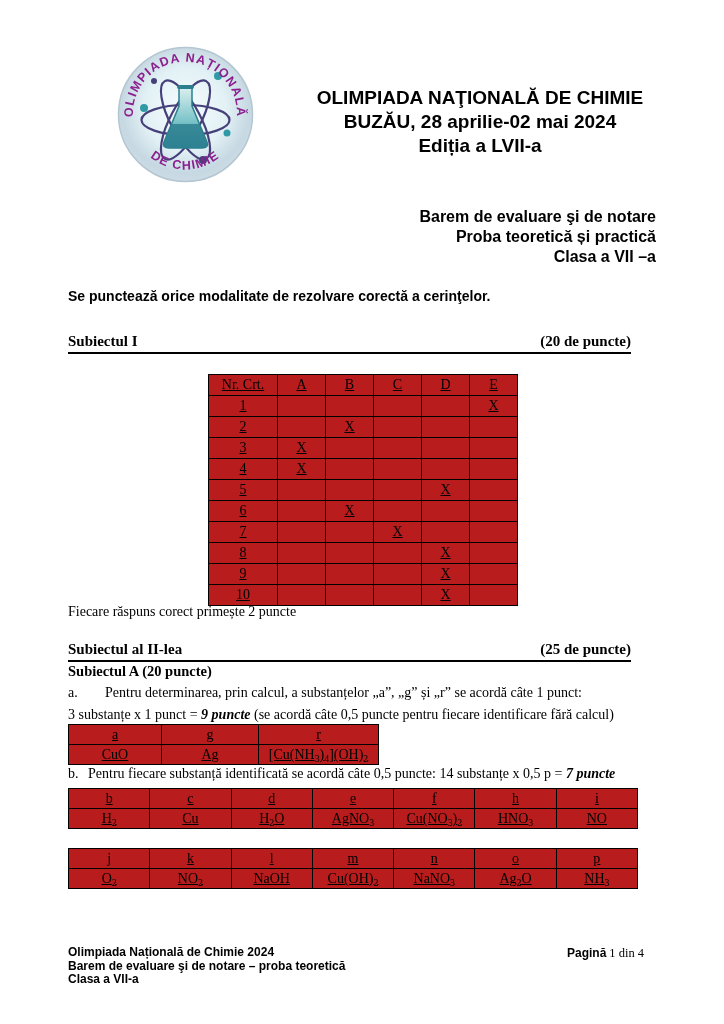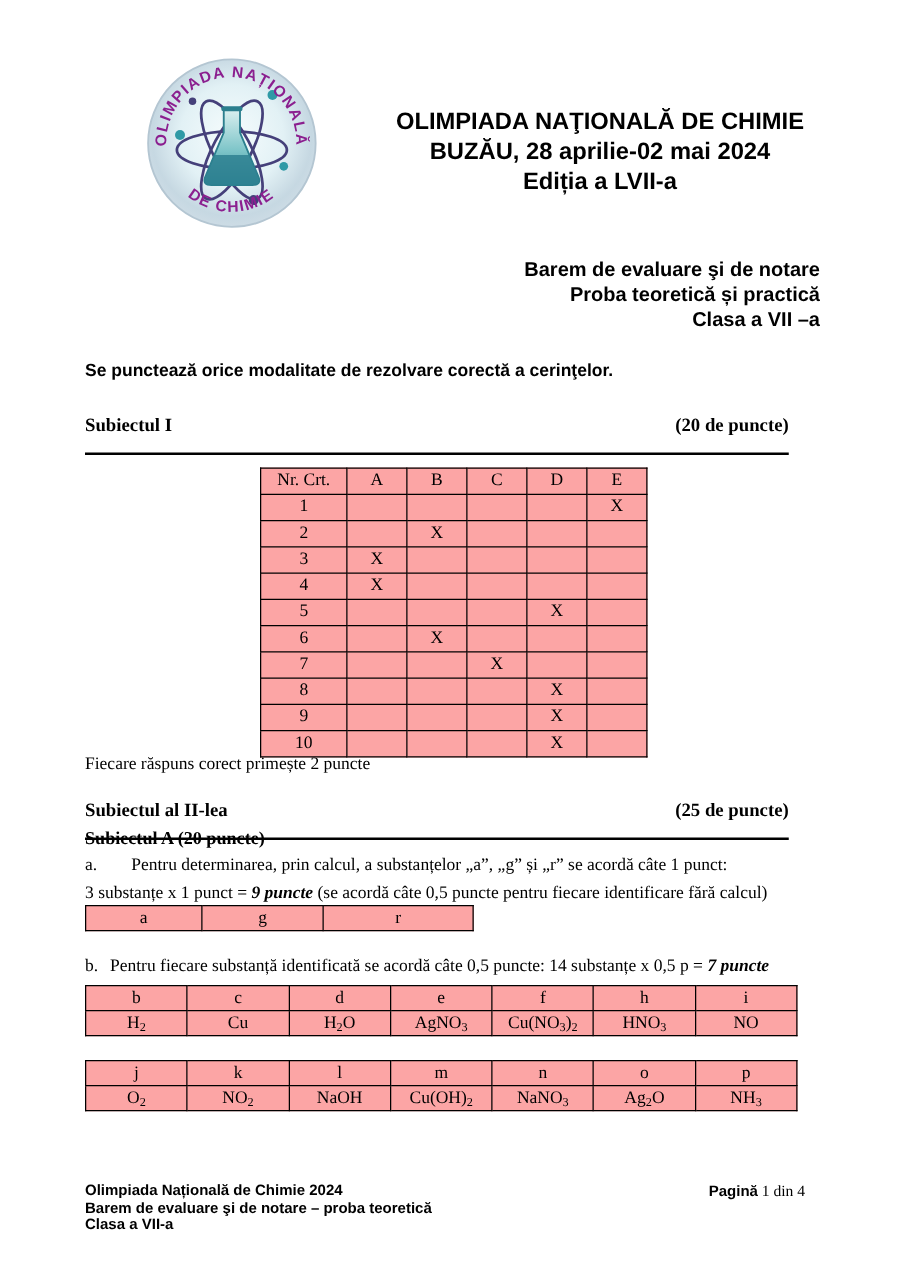--- a/index.html
+++ b/index.html
@@ -22,26 +22,26 @@
     font-weight:bold; font-size:16px; line-height:20px;
   }
   .note {
     position:absolute; left:68px; top:288px;
     font-family:"Liberation Sans", sans-serif; font-weight:bold;
     font-size:14px; white-space:nowrap;
   }
   .rule-heading {
     position:absolute; left:68px; width:563px; display:flex;
     justify-content:space-between; font-weight:bold; font-size:15px;
-    border-bottom:2px solid #000; padding-bottom:12px;
+    border-bottom:2px solid #000; padding-bottom:2px;
   }
   #heading-s1 { top:333px; }
   #heading-s2 { top:641px; }
 
-  table { border-collapse:collapse; table-layout:fixed; background:#fca5a5; }
+  table { border-collapse:collapse; table-layout:fixed; background:#b91c1c;text-decoration:underline; }
   td, th { border:1px solid #000; text-align:center; font-weight:normal;
            font-size:14px; padding:0; font-family:"Liberation Serif", serif; }
 
   .answer-table { position:absolute; left:208px; top:374px; width:309px; }
   .answer-table th, .answer-table td { height:20px; line-height:20px; }
 
   .subst { position:absolute; }
   .subst td { height:19px; line-height:19px; }
   #t-agr { left:68px; top:724px; width:310px; }
   #t-bi  { left:68px; top:788px; width:570px; }
@@ -261,20 +261,25 @@
         <col style="width:93px">
         <col style="width:97px">
         <col style="width:120px">
       </colgroup>
     <tbody>
       <tr class="hrow">
           <td>a</td>
           <td>g</td>
           <td>r</td>
         </tr>
+      <tr class="vrow">
+          <td>CuO</td>
+          <td>Ag</td>
+          <td>[Cu(NH<sub>3</sub>)<sub>4</sub>](OH)<sub>2</sub></td>
+        </tr>
     </tbody>
   </table>
 
   <div class="para" id="item-b">
     <span class="item-label-b">b.</span><span>Pentru fiecare substanță identificată se acordă câte 0,5 puncte: 14 substanțe x 0,5 p = </span><span class="bi">7 puncte</span>
   </div>
 
   <table class="subst" id="t-bi">
     <tbody>
       <tr class="hrow">

